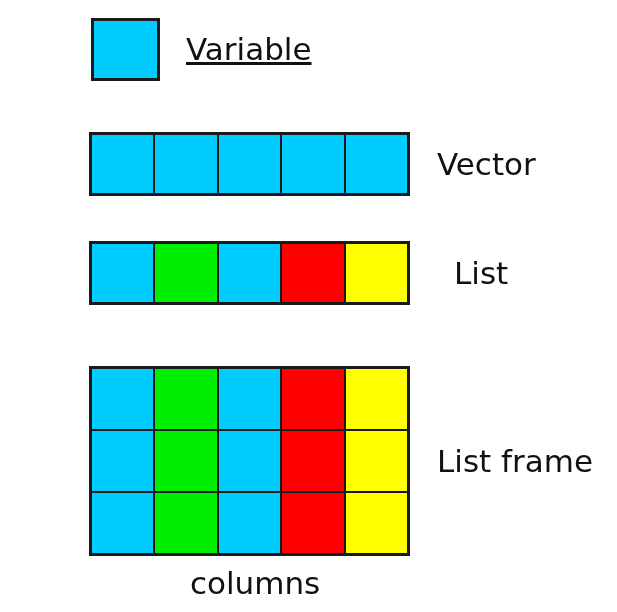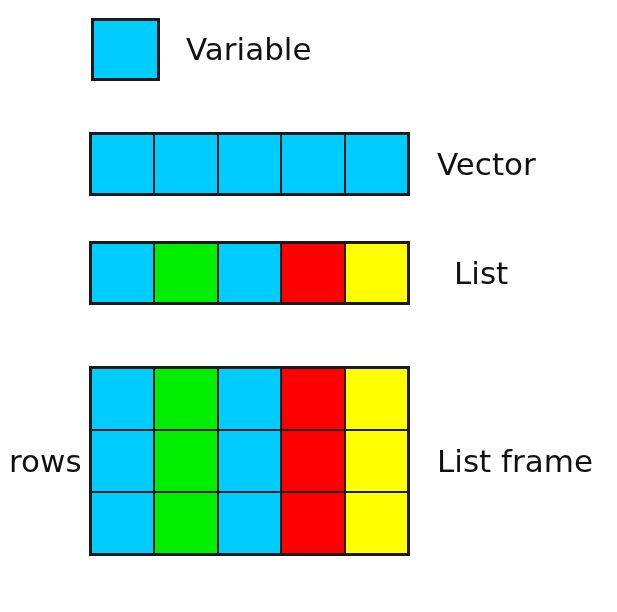--- a/index.html
+++ b/index.html
@@ -70,20 +70,21 @@
   .label {
     position: absolute;
     color: #111111;
     font-size: 31px;
     line-height: 1;
     white-space: nowrap;
   }
   #variable-label {
     left: 186px;
     top: 34px;
+    text-decoration: underline;
   }
   #vector-label {
     left: 437px;
     top: 149px;
   }
   #list-label {
     left: 437px;
     top: 258px;
     margin-left: 17px;
   }
@@ -156,16 +157,16 @@
         <div class="cell" style="background: rgb(0, 204, 255);"></div>
         <div class="cell" style="background: rgb(0, 238, 0);"></div>
         <div class="cell" style="background: rgb(0, 204, 255);"></div>
         <div class="cell" style="background: rgb(255, 0, 0);"></div>
         <div class="cell" style="background: rgb(255, 255, 0);"></div>
       </div>
     </div>
 
   <div class="label" id="dataframe-label">List frame</div>
 
-  <div class="label" id="rows-label">rows</div>
 
+  <div class="label" id="columns-label">columns</div>
 
 </div>
 
 </body></html>

